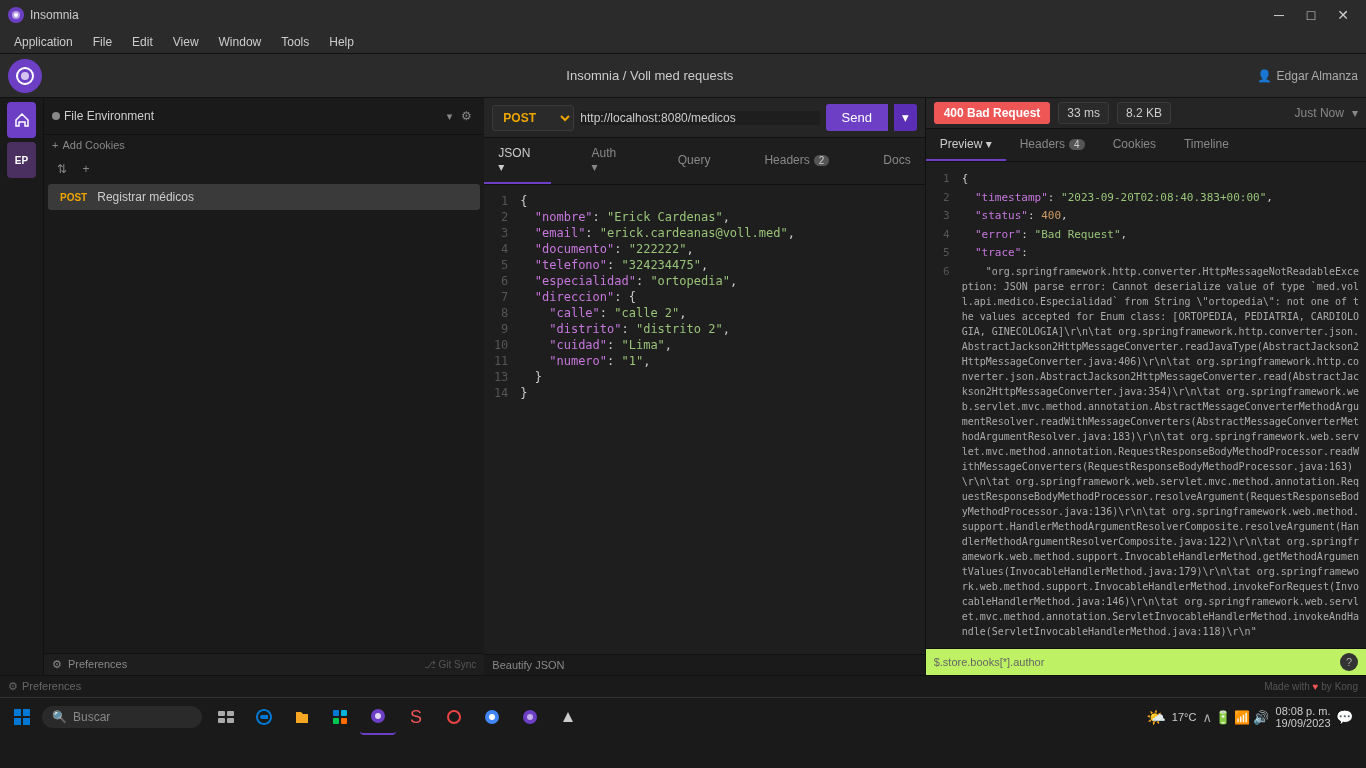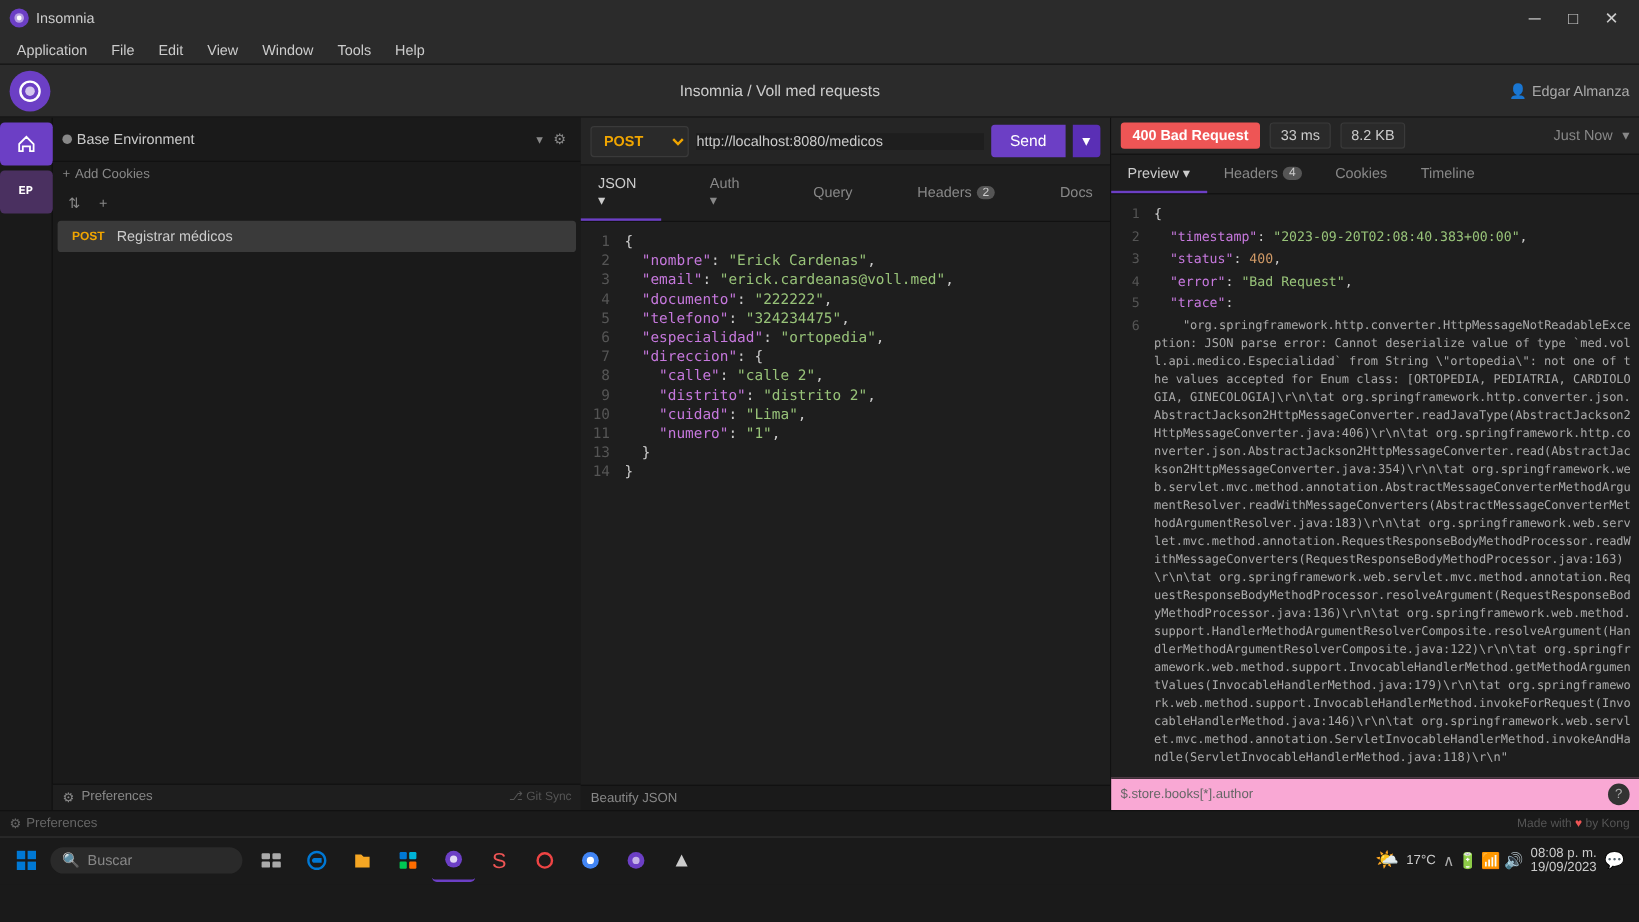--- a/index.html
+++ b/index.html
@@ -81,27 +81,26 @@
       width: 44px;
       background: #1a1a1a;
       border-right: 1px solid #111;
       display: flex;
       flex-direction: column;
       align-items: center;
       padding-top: 4px;
       gap: 4px;
     }
     .icon-btn {
-      width: 44px; height: 36px;
+      width: 29px; height: 36px;
       border-radius: 4px;
       display: flex; align-items: center; justify-content: center;
       cursor: pointer;
       color: #888;
       font-size: 16px;
-      font-family: Liberation Mono, monospace;
     }
     .icon-btn.active { background: #6c3fc5; color: white; }
 
     .nav-panel {
       flex: 1;
       display: flex;
       flex-direction: column;
     }
 
     .env-selector {
@@ -366,21 +365,21 @@
     .resp-content { color: #ccc; white-space: pre-wrap; word-break: break-all; padding-right: 8px; }
     .resp-key { color: #c678dd; }
     .resp-str { color: #98c379; }
     .resp-num { color: #d19a66; }
 
     .resp-footer {
       padding: 4px 8px;
       border-top: 1px solid #111;
       color: #555;
       font-size: 11px;
-      background: #f9a8d4;
+      background: #bef264;
       display: flex; align-items: center; justify-content: space-between;
     }
 
     
     .taskbar {
       height: 40px;
       background: #1a1a1a;
       border-top: 1px solid #333;
       display: flex;
       align-items: center;
@@ -484,21 +483,21 @@
           <path d="M3 9L9 3L15 9V15H12V11H6V15H3V9Z" stroke="white" stroke-width="1.5" fill="none"></path>
         </svg>
     </div>
     <div class="icon-btn" style="background:#4a3060;border-radius:4px;color:white;font-size:10px;font-weight:bold;">EP</div>
   </div>
 
   <div class="nav-panel">
 
     <div class="env-selector">
       <div class="env-dot"></div>
-      <span class="env-name">Base Environment</span>
+      <span class="env-name">File Environment</span>
       <span style="color:#888;font-size:11px;">▾</span>
       <button class="env-action-btn">⚙</button>
     </div>
 
     <div class="add-cookies">
       <span>+</span>
       <span>Add Cookies</span>
     </div>
 
     <div class="filter-bar">

